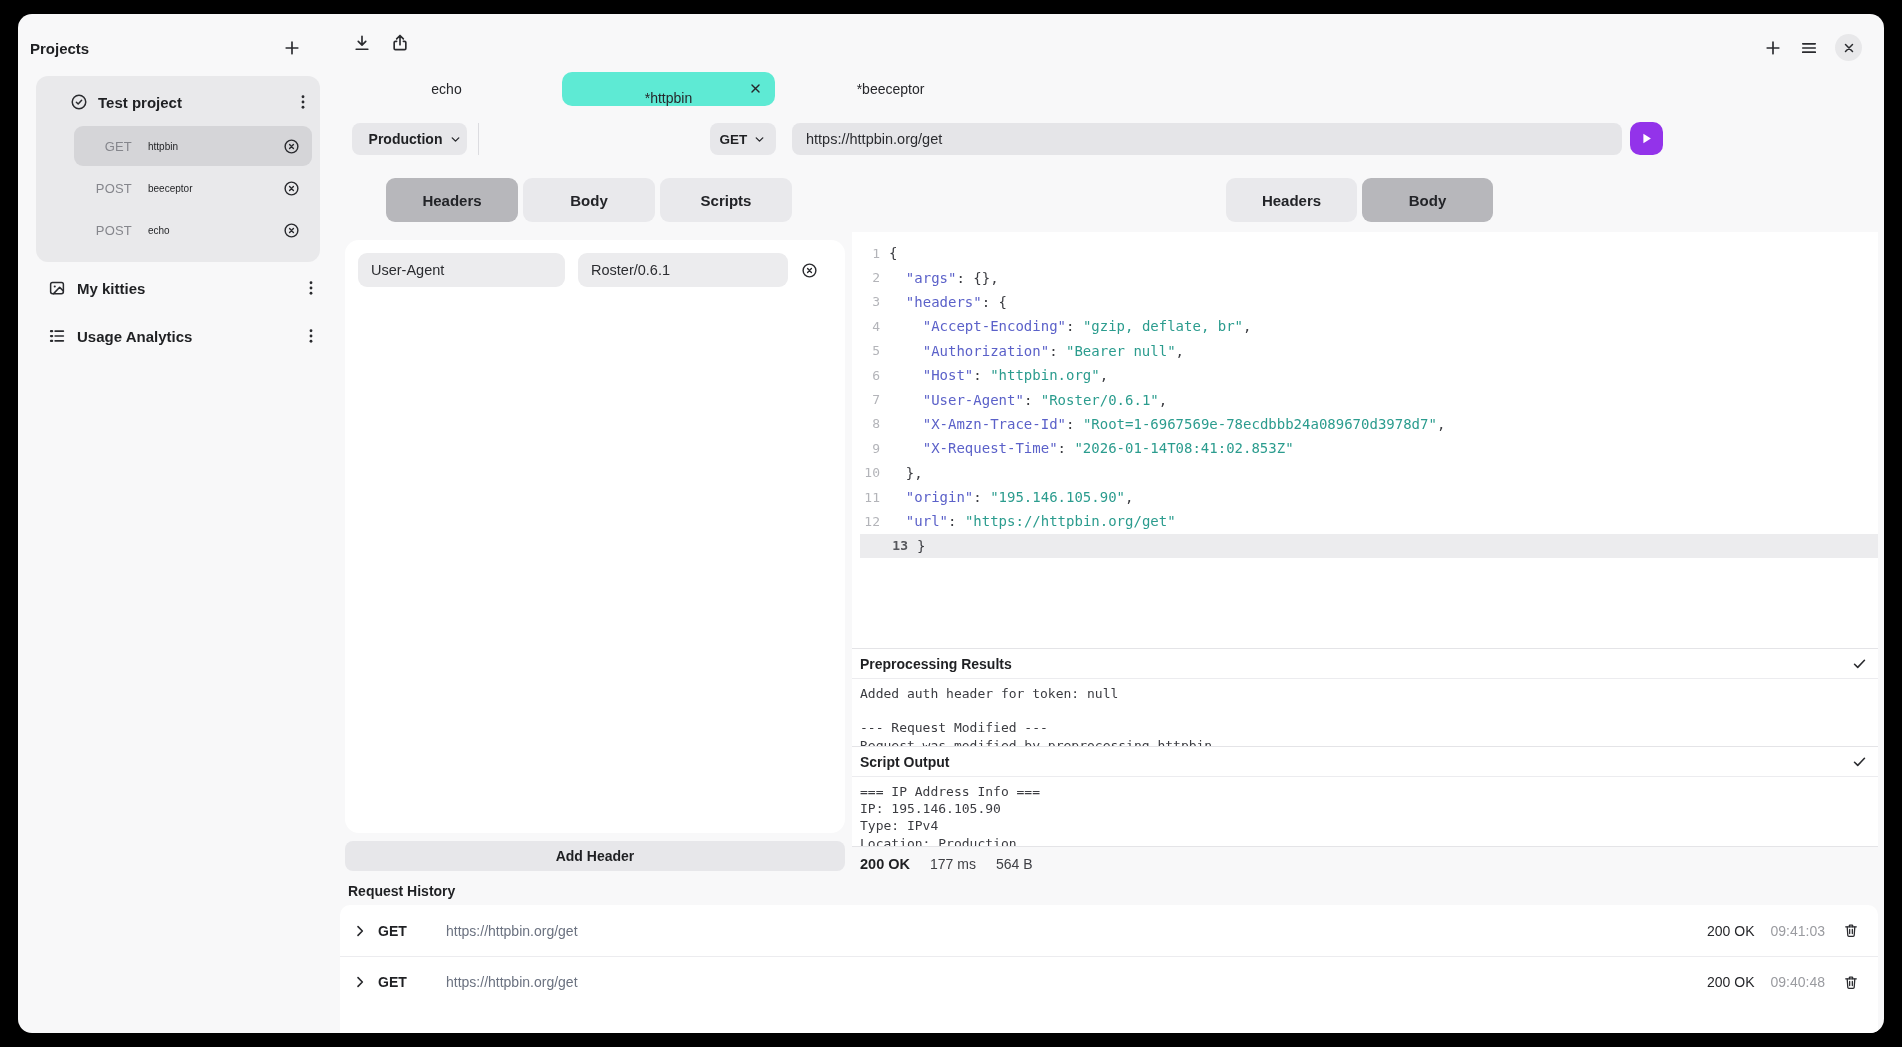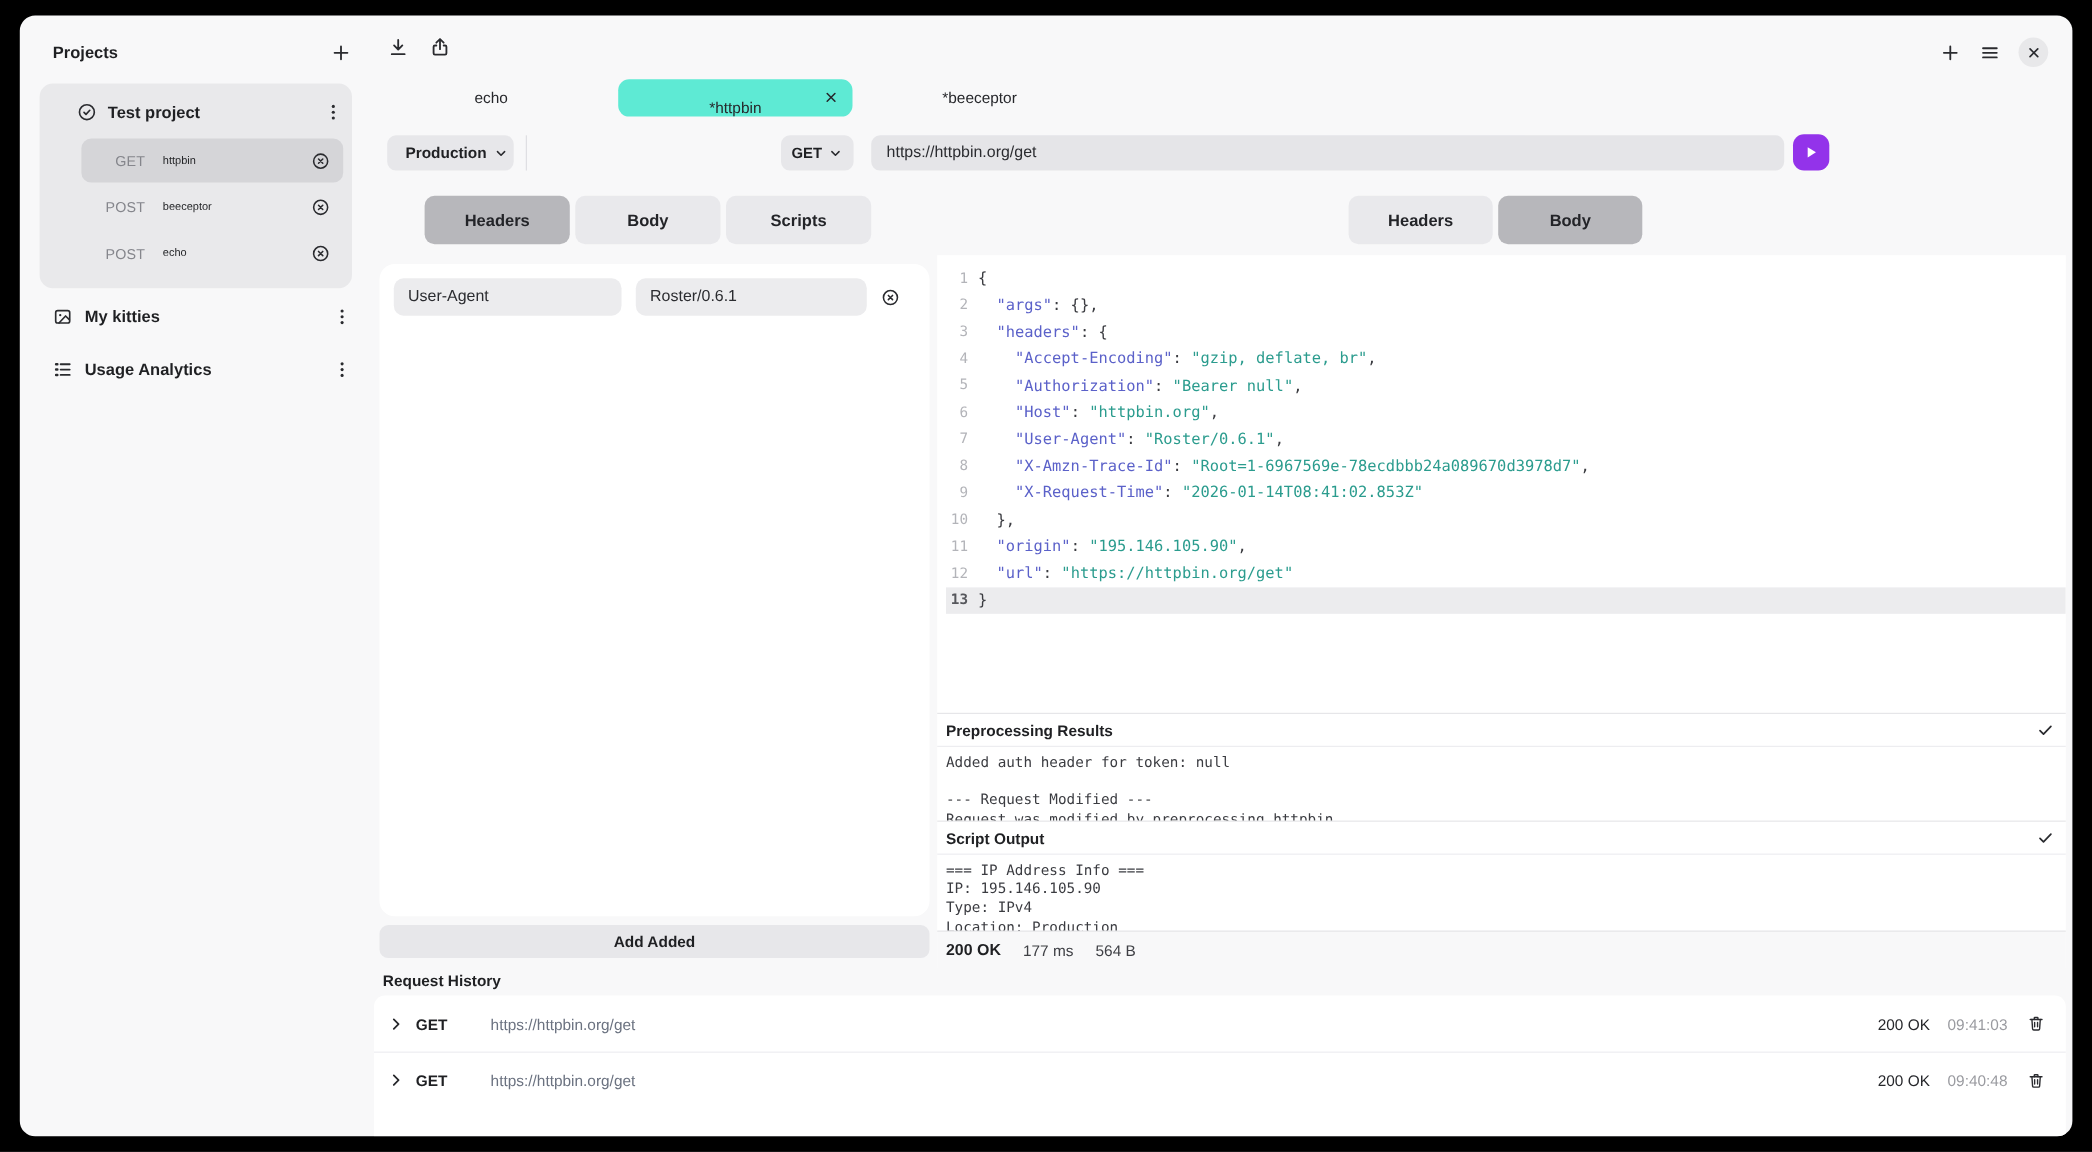--- a/index.html
+++ b/index.html
@@ -4,21 +4,21 @@
 <style>
   * { margin:0; padding:0; box-sizing:border-box; }
   html,body { width:1902px; height:1047px; background:#000; font-family:"Liberation Sans",sans-serif; }
   .window { position:absolute; left:18px; top:14px; width:1866px; height:1019px;
             background:#f8f8f9; border-radius:14px; overflow:hidden; color:#1f2023; }
   .icon { display:inline-flex; align-items:center; justify-content:center; }
   .icon svg { width:100%; height:100%; display:block; }
 
   
   .sidebar { position:absolute; left:0; top:0; width:332px; height:100%; }
-  .sb-head { position:absolute; left:30px; top:24px; width:272px; display:flex; align-items:center;gap:11px; }
+  .sb-head { position:absolute; left:12px; top:24px; width:272px; display:flex; align-items:center;gap:11px; }
   .sb-title { font-size:15px; font-weight:700; }
   .sb-plus { margin-left:auto; width:20px; height:20px; color:#2a2b2f; cursor:pointer; }
   .project-group { position:absolute; left:18px; top:62px; width:284px; background:#e9e9eb; border-radius:12px; padding:12px 8px 10px 28px; }
   .proj-head { display:flex; align-items:center; height:28px; padding-left:6px; }
   .proj-head .picon { width:18px; height:18px; color:#2a2b2f; margin-right:10px; }
   .proj-name { font-size:15px; font-weight:700; }
   .kebab-btn { margin-left:auto; width:18px; height:18px; color:#2a2b2f; cursor:pointer; }
   .proj-items { margin-top:10px; }
   .proj-item { display:flex; align-items:center; height:40px; margin:2px 0 2px 10px; border-radius:9px; padding:0 12px 0 14px; cursor:pointer; }
   .proj-item.selected { background:#d5d5d8; }
@@ -65,21 +65,21 @@
   .hdr-row { display:flex; align-items:center; }
   .hdr-row input { height:34px; background:#ececee; border:none; border-radius:9px; padding:0 13px; font-size:14.5px; color:#2b2c30; font-family:"Liberation Sans",sans-serif; outline:none; }
   .hdr-key { width:207px; } .hdr-val { width:210px; margin-left:13px; }
   .hdr-x { margin-left:13px; width:17px; height:17px; color:#2a2b2f; cursor:pointer; }
   .add-header { position:absolute; left:327px; top:827px; width:500px; height:30px; background:#e7e7ea; border-radius:8px; display:flex; align-items:center; justify-content:center; font-size:14px; font-weight:700; cursor:pointer; }
 
   
   .resp-panel { position:absolute; left:834px; top:218px; width:1026px; background:#fff; }
   .code-area { height:416px; padding:9px 0 0 8px; overflow:hidden; font-family:"DejaVu Sans Mono",monospace; }
   .code-line { display:flex; align-items:center; height:24.4px; }
-  .code-line.active { background:#ececee; }
+  .code-line.active { background:#ececee;padding-left:28px; }
   .ln { width:20px; flex:none; text-align:right; margin-right:9px; font-size:13px; color:#b3b4b9; }
   .code-line.active .ln { color:#56575c; font-weight:700; }
   .ct { white-space:pre; font-size:14px; }
   .sp { color:#3b3c41; } .sk { color:var(--code-key,#5b61c9); } .ss { color:var(--code-string,#2b9c8e); }
   .sec-head { height:30px; border-top:1px solid #e4e4e7; display:flex; align-items:center; padding:0 10px 0 8px; }
   .sec-title { font-size:14px; font-weight:700; }
   .sec-check { margin-left:auto; width:17px; height:17px; color:#2a2b2f; }
   .sec-body { border-top:1px solid #ececef; overflow:hidden; padding:6px 0 0 8px; font-family:"DejaVu Sans Mono",monospace; font-size:13px; line-height:17.2px; color:#3b3c41; white-space:pre; }
   .pre-body { height:68px; } .scr-body { height:70px; }
   .statusbar { height:34px; border-top:1px solid #e4e4e7; background:#f8f8f9; display:flex; align-items:center; padding-left:8px; gap:20px; }
@@ -293,21 +293,21 @@
           <span class="icon hdr-x">
             <svg viewBox="0 0 24 24" fill="none" stroke="currentColor" stroke-width="2" stroke-linecap="round">
               <circle cx="12" cy="12" r="9"></circle>
               <path d="M9.3 9.3l5.4 5.4M14.7 9.3l-5.4 5.4"></path>
             </svg>
           </span>
         </div>
       </div>
   </div>
   <div class="add-header">
-    <span>Add Added</span>
+    <span>Add Header</span>
   </div>
 
   <div class="seg-tabs rt">
     <div class="seg-tab">
         <span>Headers</span>
       </div>
     <div class="seg-tab active">
         <span>Body</span>
       </div>
   </div>

